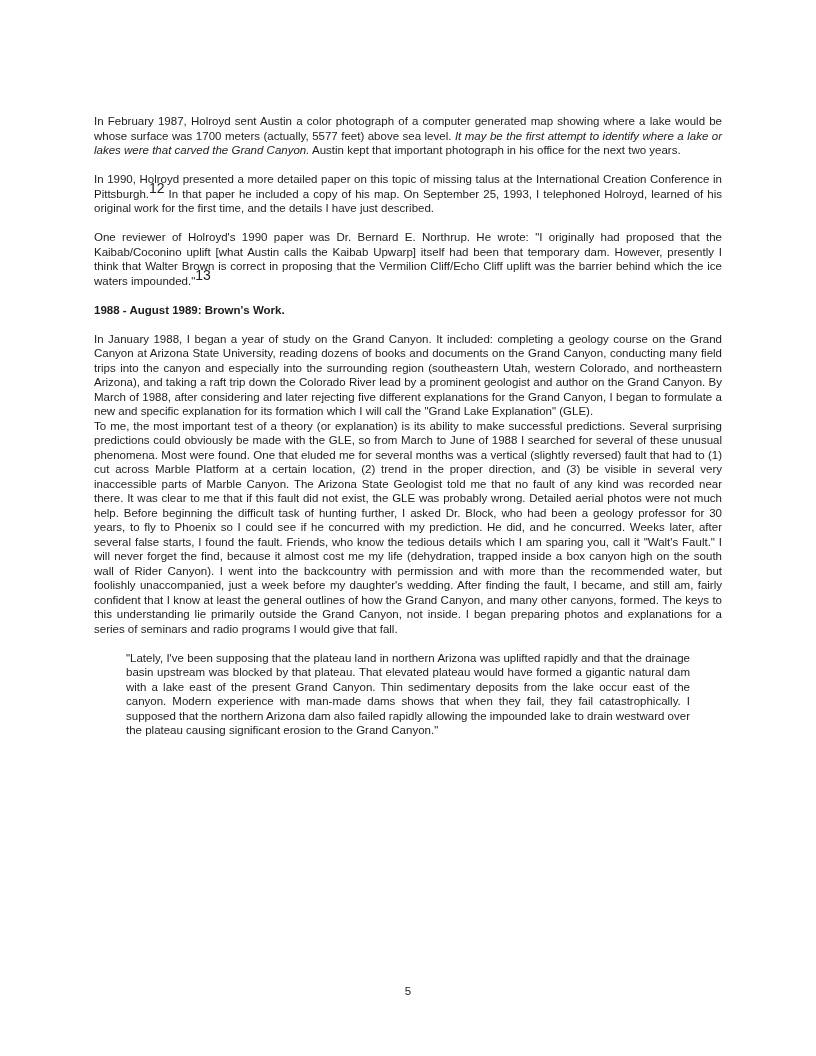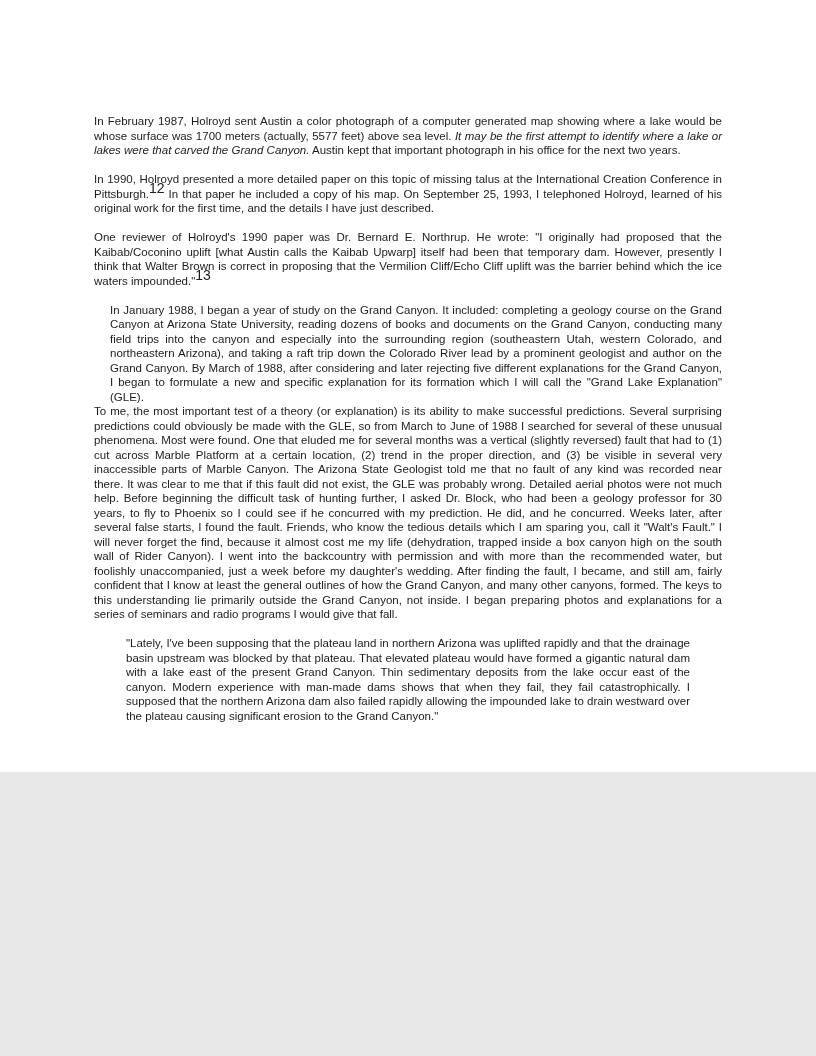--- a/index.html
+++ b/index.html
@@ -3,21 +3,21 @@
 <meta charset="utf-8">
 <style>
   html, body {
     margin: 0;
     padding: 0;
     background: #e8e8e8;
   }
   .page {
     position: relative;
     width: 816px;
-    height: 772px;
+    height: 1056px;
     margin: 0 auto;
     background: #ffffff;
     box-shadow: 0 0 0 1px #d8d8d8;
     font-family: "Liberation Sans", sans-serif;
     color: #1c1c1c;
     overflow: hidden;
   }
   .content {
     position: absolute;
     left: 94px;
@@ -25,21 +25,20 @@
     width: 628px;
     font-size: 11.5px;
     line-height: 14.5px;
     text-align: justify;
   }
   .content p {
     margin: 0 0 14.5px 0;
   }
   .content p.no-gap {
     margin-bottom: 0;
-    margin-left: 16px;
   }
   .content h2 {
     font-size: 11.5px;
     line-height: 14.5px;
     margin: 0 0 14.5px 0;
     font-weight: bold;
     text-align: left;
   }
   .content blockquote {
     margin: 0 32px 14.5px 32px;
@@ -68,20 +67,21 @@
 
 <div class="page">
   <div class="content">
 
     <p><span>In February 1987, Holroyd sent Austin a color photograph of a computer generated map showing where a lake would be whose surface was 1700 meters (actually, 5577 feet) above sea level.  </span><i>It may be the first attempt to identify where a lake or lakes were that carved the Grand Canyon.</i><span>  Austin kept that important photograph in his office for the next two years.</span></p>
 
     <p><span>In 1990, Holroyd presented a more detailed paper on this topic of missing talus at the International Creation Conference in Pittsburgh.</span><sup>12</sup><span>  In that paper he included a copy of his map.  On September 25, 1993, I telephoned Holroyd, learned of his original work for the first time, and the details I have just described.</span></p>
 
     <p><span>One reviewer of Holroyd's 1990 paper was Dr. Bernard E. Northrup.  He wrote: "I originally had proposed that the Kaibab/Coconino uplift [what Austin calls the Kaibab Upwarp] itself had been that temporary dam.  However, presently I think that Walter Brown is correct in proposing that the Vermilion Cliff/Echo Cliff uplift was the barrier behind which the ice waters impounded."</span><sup>13</sup></p>
 
+    <h2>1988 - August 1989: Brown's Work.</h2>
 
     <p class="no-gap"><span>In January 1988, I began a year of study on the Grand Canyon.  It included: completing a geology course on the Grand Canyon at Arizona State University, reading dozens of books and documents on the Grand Canyon, conducting many field trips into the canyon and especially into the surrounding region (southeastern Utah, western Colorado, and northeastern Arizona), and taking a raft trip down the Colorado River lead by a prominent geologist and author on the Grand Canyon.  By March of 1988, after considering and later rejecting five different explanations for the Grand Canyon, I began to formulate a new and specific explanation for its formation which I will call the "Grand Lake Explanation" (GLE).</span></p>
 
     <p><span>To me, the most important test of a theory (or explanation) is its ability to make successful predictions.  Several surprising predictions could obviously be made with the GLE, so from March to June of 1988 I searched for several of these unusual phenomena.  Most were found.  One that eluded me for several months was a vertical (slightly reversed) fault that had to (1) cut across Marble Platform at a certain location, (2) trend in the proper direction, and (3) be visible in several very inaccessible parts of Marble Canyon.  The Arizona State Geologist told me that no fault of any kind was recorded near there.  It was clear to me that if this fault did not exist, the GLE was probably wrong.  Detailed aerial photos were not much help.  Before beginning the difficult task of hunting further, I asked Dr. Block, who had been a geology professor for 30 years, to fly to Phoenix so I could see if he concurred with my prediction.  He did, and he concurred.  Weeks later, after several false starts, I found the fault.  Friends, who know the tedious details which I am sparing you, call it "Walt's Fault."  I will never forget the find, because it almost cost me my life (dehydration, trapped inside a box canyon high on the south wall of Rider Canyon).  I went into the backcountry with permission and with more than the recommended water, but foolishly unaccompanied, just a week before my daughter's wedding.  After finding the fault, I became, and still am, fairly confident that I know at least the general outlines of how the Grand Canyon, and many other canyons, formed.  The keys to this understanding lie primarily outside the Grand Canyon, not inside.  I began preparing photos and explanations for a series of seminars and radio programs I would give that fall.</span></p>
 
 
     <blockquote>"Lately, I've been supposing that the plateau land in northern Arizona was uplifted rapidly and that the drainage basin upstream was blocked by that plateau.  That elevated plateau would have formed a gigantic natural dam with a lake east of the present Grand Canyon.  Thin sedimentary deposits from the lake occur east of the canyon.  Modern experience with man-made dams shows that when they fail, they fail catastrophically.  I supposed that the northern Arizona dam also failed rapidly allowing the impounded lake to drain westward over the plateau causing significant erosion to the Grand Canyon."</blockquote>
 
   </div>
 

